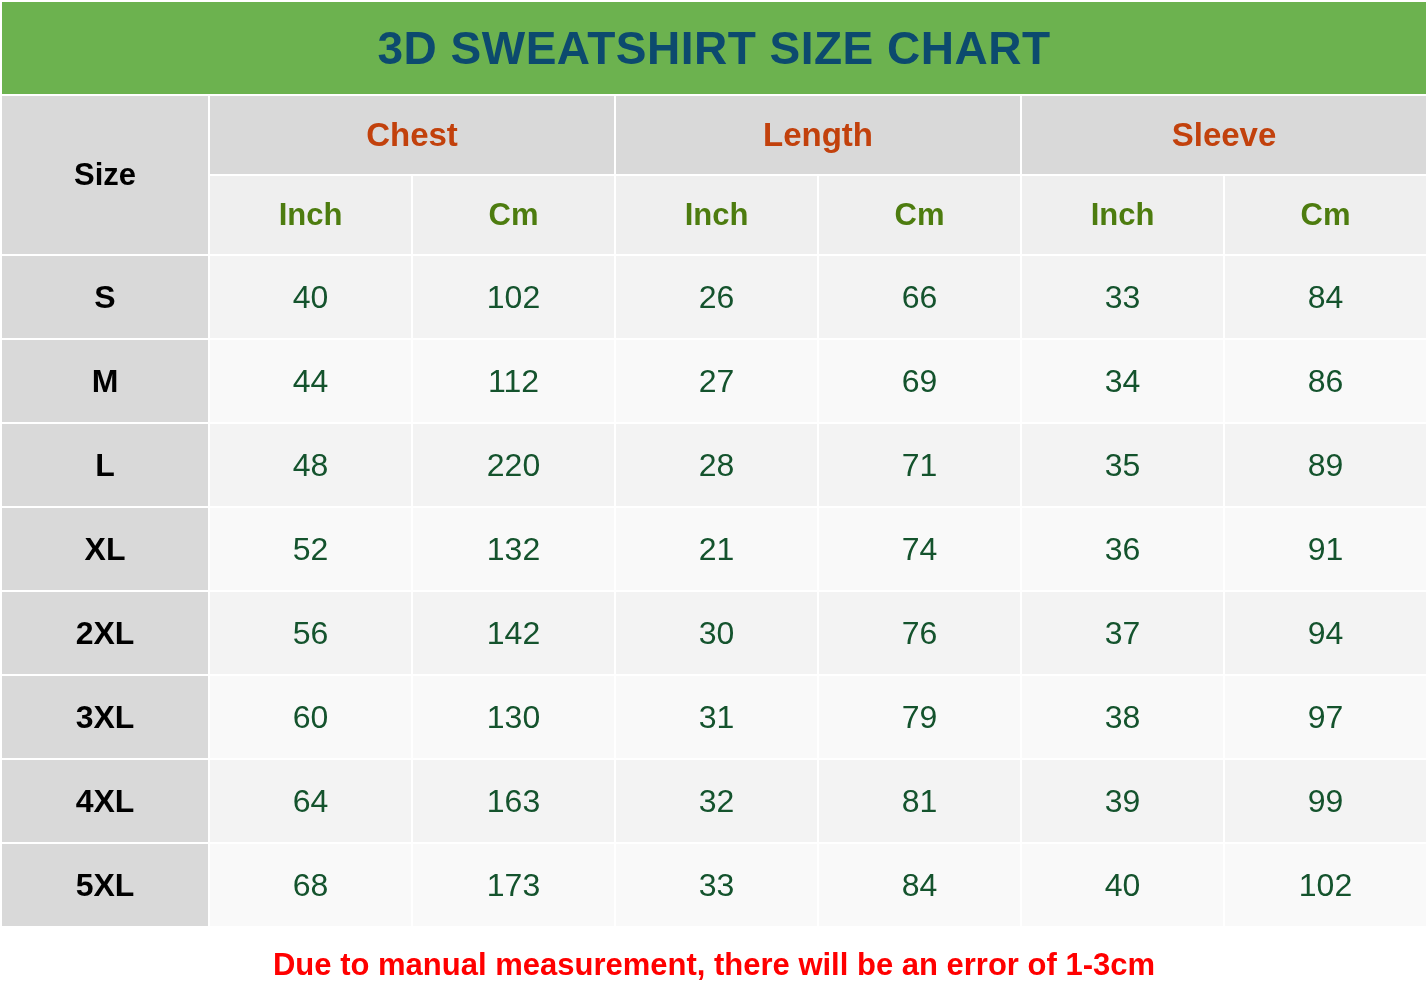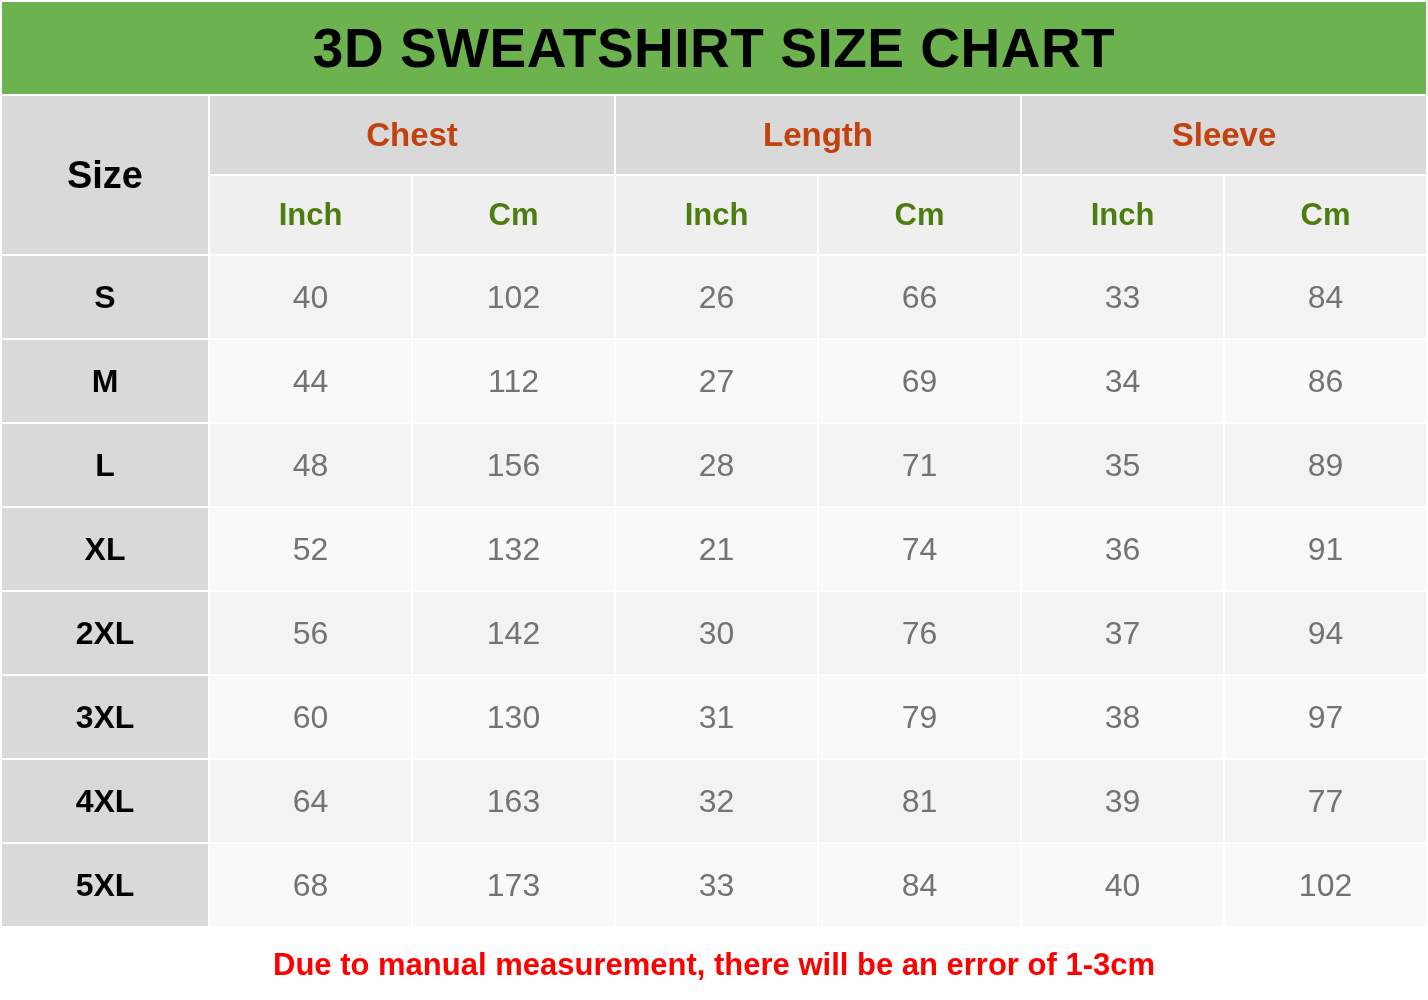--- a/index.html
+++ b/index.html
@@ -25,56 +25,56 @@
     table-layout: fixed;
   }
   table.size-chart td, table.size-chart th {
     border: 2px solid #ffffff;
     text-align: center;
     vertical-align: middle;
     padding: 0;
   }
   .title-cell {
     background: #6cb24f;
-    color: #000000;
-    font-size: 55px;
+    color: #0c4a6e;
+    font-size: 46px;
     font-weight: bold;
     height: 92px;
     letter-spacing: 0.5px;
   }
   .hdr-group {
     background: #d9d9d9;
     color: #c2410c;
     font-size: 33px;
     font-weight: bold;
     height: 78px;
   }
   .hdr-size {
     background: #d9d9d9;
     color: #000000;
-    font-size: 38px;
+    font-size: 31px;
     font-weight: bold;
   }
   .hdr-unit {
     background: #efefef;
     color: #4d7c0f;
     font-size: 31px;
     font-weight: bold;
     height: 78px;
   }
   .row-size {
     background: #d9d9d9;
     color: #000000;
     font-size: 32px;
     font-weight: bold;
     height: 82px;
   }
   .cell-val {
     background: #f3f3f3;
-    color: #737373;
+    color: #14532d;
     font-size: 32px;
     height: 82px;
   }
   .cell-val.alt {
     background: #f9f9f9;
     margin-left: 24px;
   }
   .note-cell {
     background: #ffffff;
     color: #ff0000;
@@ -134,21 +134,21 @@
         <td class="cell-val alt">44</td>
         <td class="cell-val alt">112</td>
         <td class="cell-val alt">27</td>
         <td class="cell-val alt">69</td>
         <td class="cell-val alt">34</td>
         <td class="cell-val alt">86</td>
       </tr>
       <tr>
         <td class="row-size">L</td>
         <td class="cell-val">48</td>
-        <td class="cell-val">156</td>
+        <td class="cell-val">220</td>
         <td class="cell-val">28</td>
         <td class="cell-val">71</td>
         <td class="cell-val">35</td>
         <td class="cell-val">89</td>
       </tr>
       <tr>
         <td class="row-size">XL</td>
         <td class="cell-val alt">52</td>
         <td class="cell-val alt">132</td>
         <td class="cell-val alt">21</td>
@@ -174,21 +174,21 @@
         <td class="cell-val alt">38</td>
         <td class="cell-val alt">97</td>
       </tr>
       <tr>
         <td class="row-size">4XL</td>
         <td class="cell-val">64</td>
         <td class="cell-val">163</td>
         <td class="cell-val">32</td>
         <td class="cell-val">81</td>
         <td class="cell-val">39</td>
-        <td class="cell-val">77</td>
+        <td class="cell-val">99</td>
       </tr>
       <tr>
         <td class="row-size">5XL</td>
         <td class="cell-val alt">68</td>
         <td class="cell-val alt">173</td>
         <td class="cell-val alt">33</td>
         <td class="cell-val alt">84</td>
         <td class="cell-val alt">40</td>
         <td class="cell-val alt">102</td>
       </tr>

